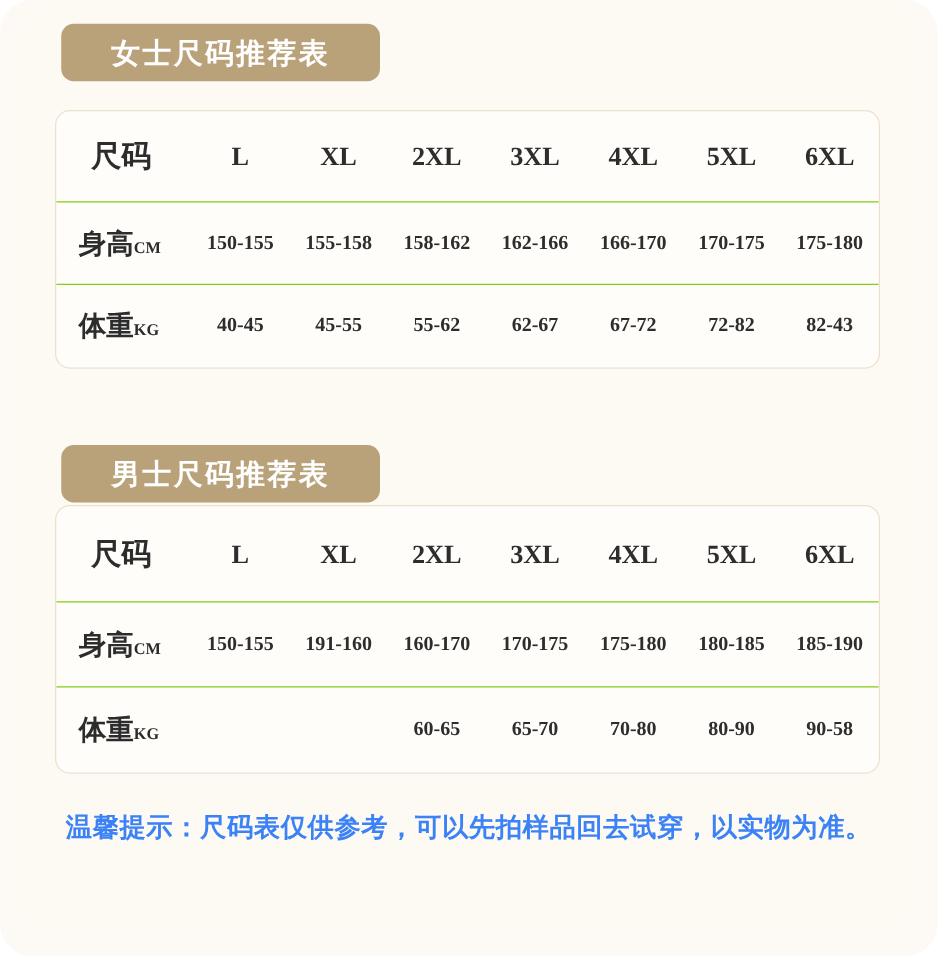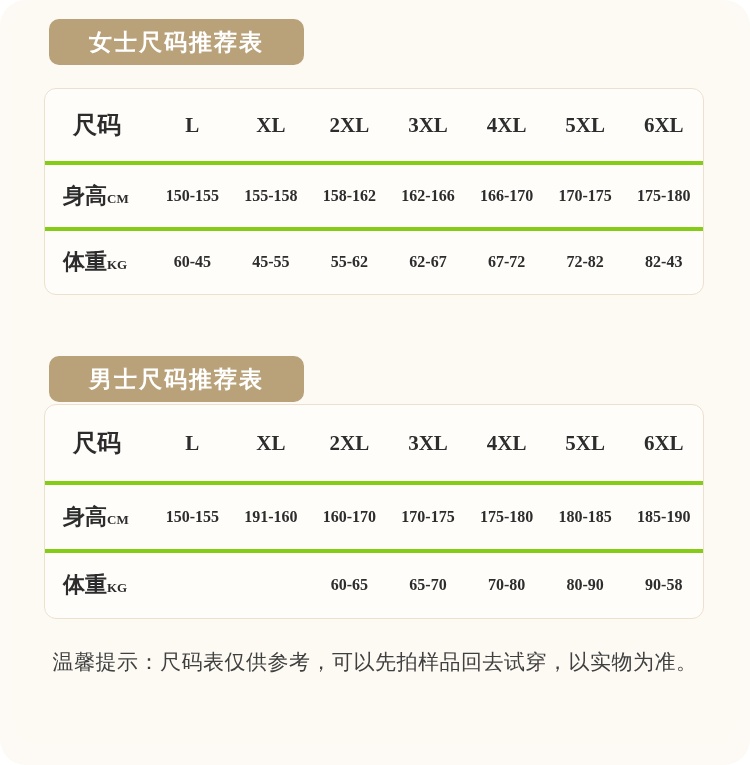--- a/index.html
+++ b/index.html
@@ -79,21 +79,21 @@
   #table-women { top: 88px; height: 207px; }
   #table-men   { top: 404px; height: 215px; }
 
   .row {
     display: flex;
     align-items: center;
     box-sizing: border-box;
     font-family: Liberation Serif, serif;
   }
   .row + .row {
-    border-top: 4px solid #84cc16;
+    border-top: 1px solid #84cc16;
   }
   #table-women .row-head { height: 72px; }
   #table-women .row-body { height: 66px; }
   #table-men .row-head { height: 76px; }
   #table-men .row-body { height: 68px; }
 
   .cell-label {
     width: 108px;
     padding-left: 18px;
     box-sizing: border-box;
@@ -124,22 +124,22 @@
     font-weight: bold;
     letter-spacing: 0px;
   }
   .note {
     position: absolute;
     left: 0;
     top: 648px;
     width: 750px;
     text-align: center;
     font-size: 21px;
-    color: #404040;
-    font-weight: normal;
+    color: #3b82f6;
+    font-weight: bold;
     letter-spacing: 0.5px;
   }
 </style>
 </head>
 <body>
 
 <div class="page">
   <div class="card"></div>
 
   <div class="section-title" id="title-women">女士尺码推荐表</div>
@@ -160,21 +160,21 @@
       <div class="cell val">150-155</div>
       <div class="cell val">155-158</div>
       <div class="cell val">158-162</div>
       <div class="cell val">162-166</div>
       <div class="cell val">166-170</div>
       <div class="cell val">170-175</div>
       <div class="cell val">175-180</div>
     </div>
     <div class="row row-body">
       <div class="cell-label"><span>体重</span><span class="unit">KG</span></div>
-      <div class="cell val">60-45</div>
+      <div class="cell val">40-45</div>
       <div class="cell val">45-55</div>
       <div class="cell val">55-62</div>
       <div class="cell val">62-67</div>
       <div class="cell val">67-72</div>
       <div class="cell val">72-82</div>
       <div class="cell val">82-43</div>
     </div>
   </div>
 
   <div class="section-title" id="title-men">男士尺码推荐表</div>

